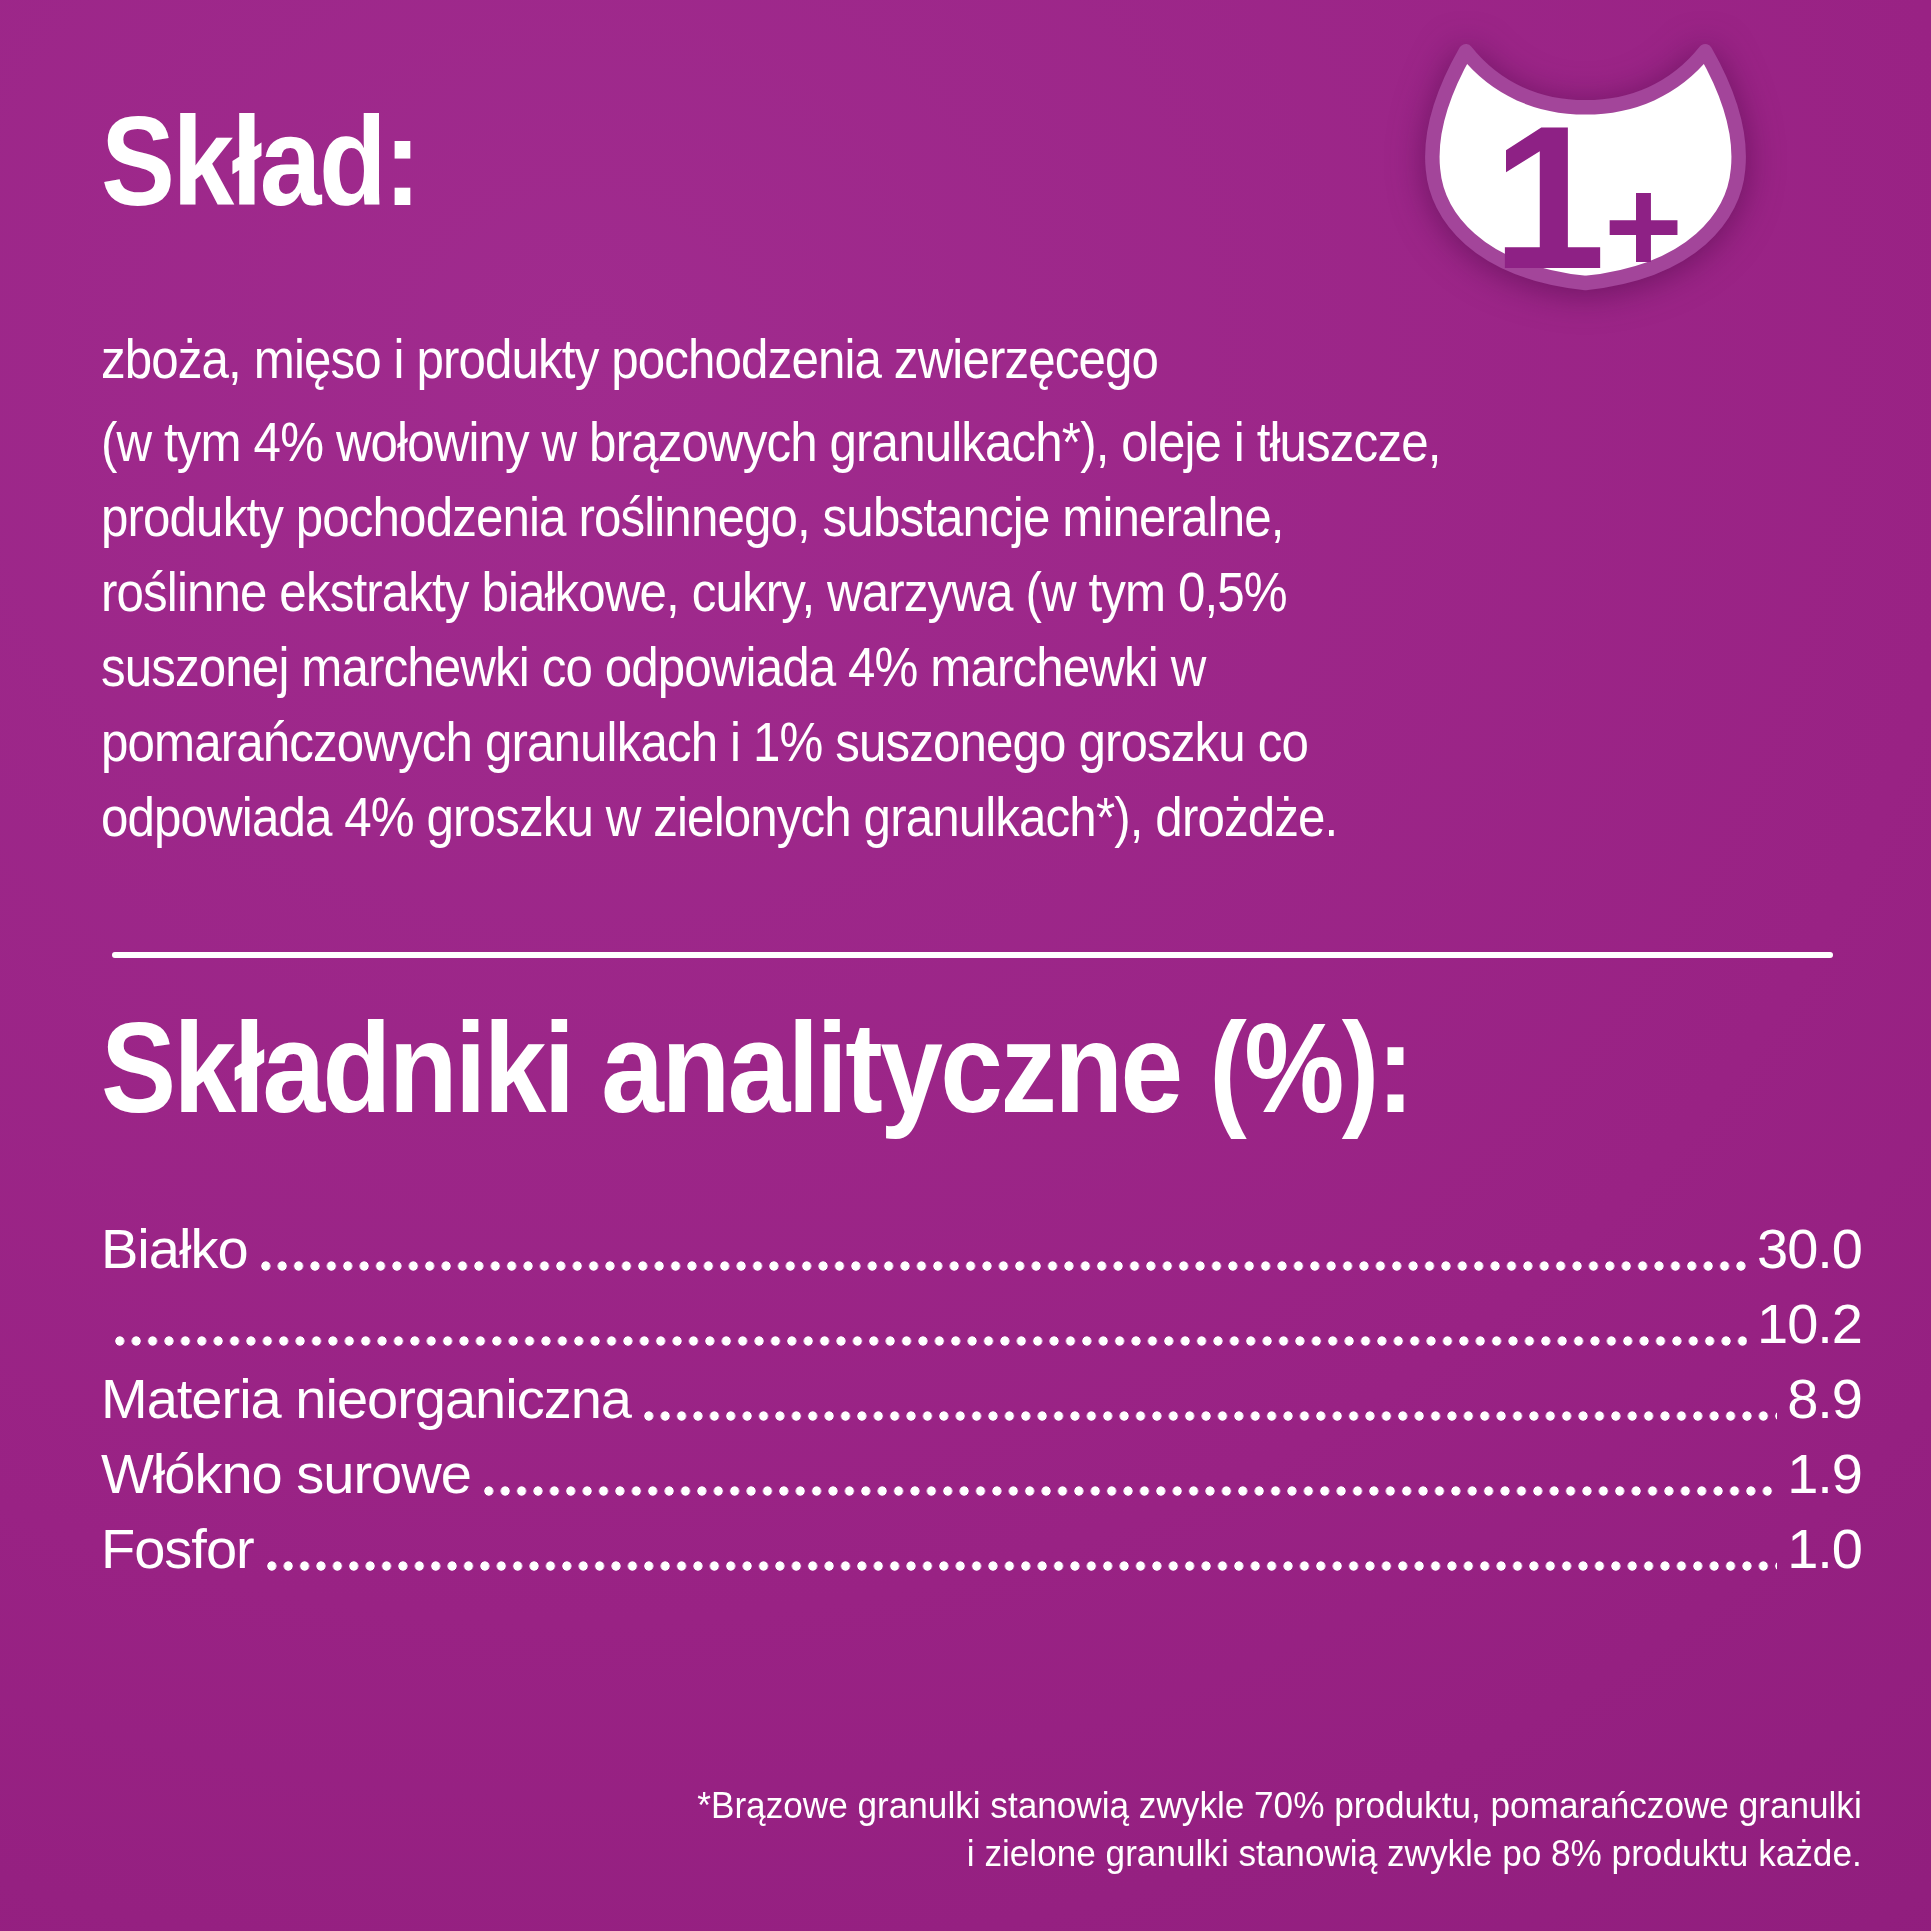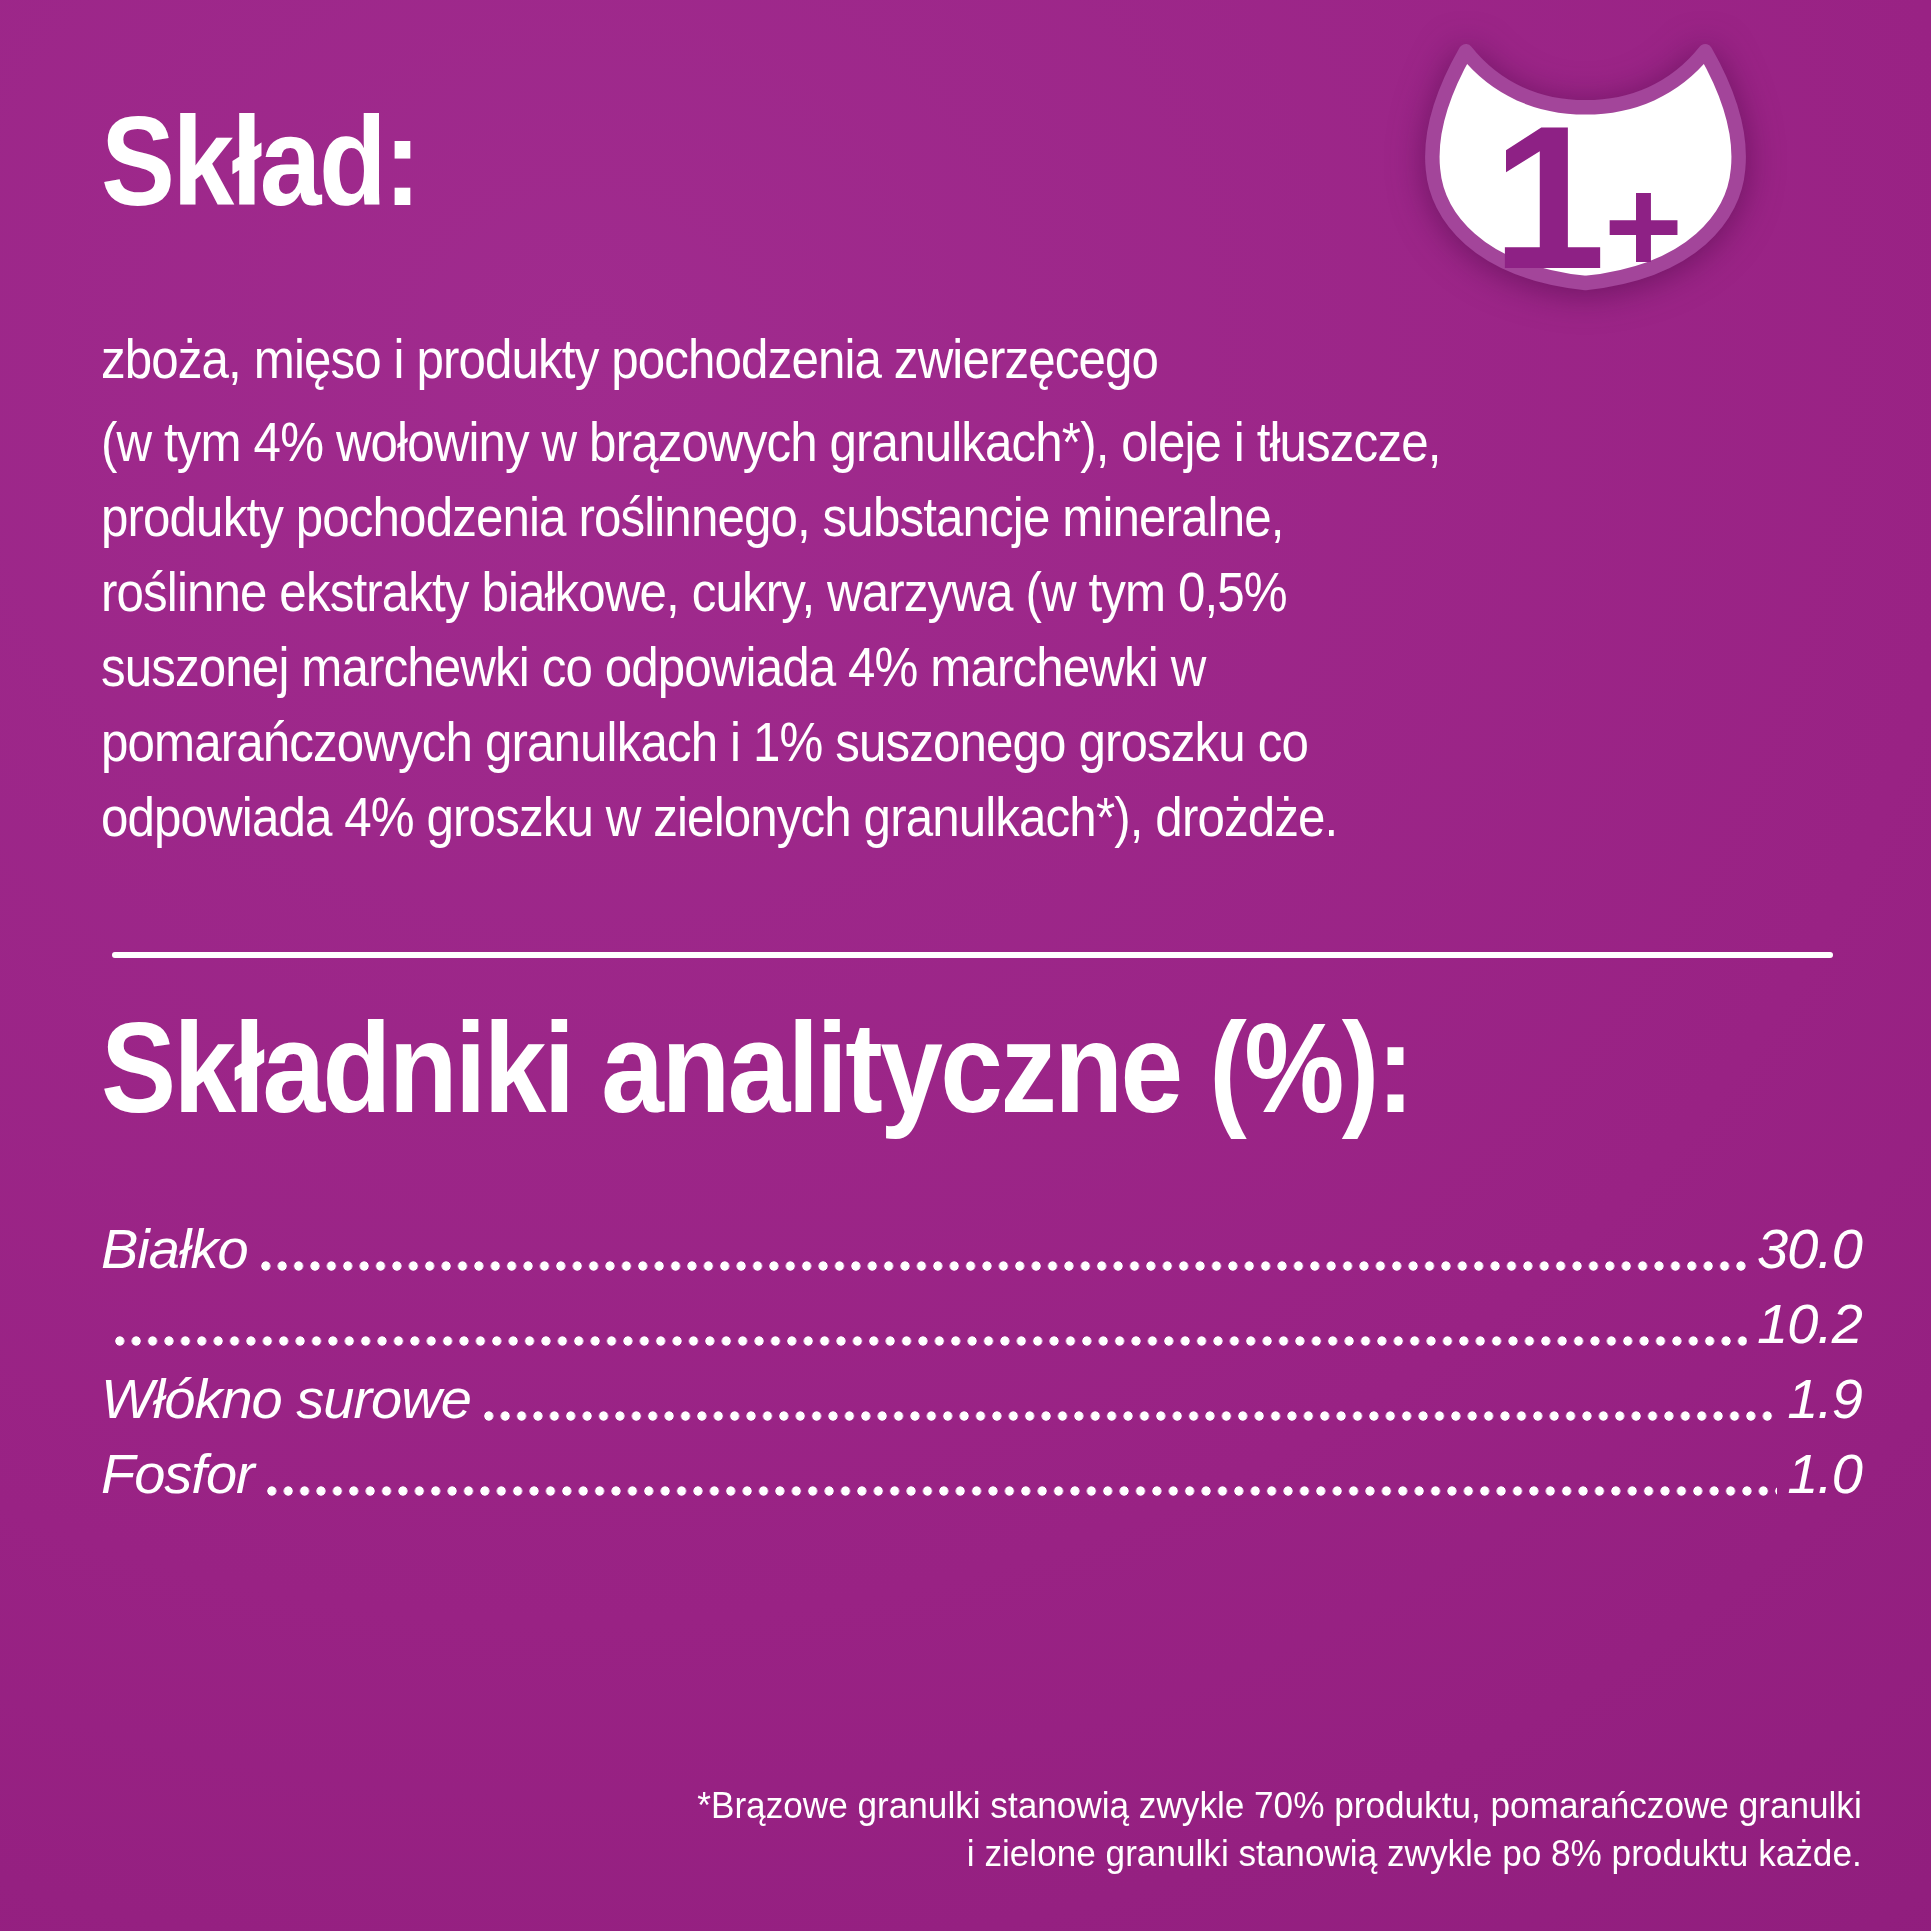--- a/index.html
+++ b/index.html
@@ -79,21 +79,20 @@
     left: 101px;
     right: 85px;
     top: 1211px;
   }
   .row {
     display: flex;
     align-items: flex-end;
     height: 75px;
     font-size: 56px;
     letter-spacing: -1px;
-    font-style: italic;
   }
   .row .label {
     line-height: 75px;
     white-space: nowrap;
   }
   .row .leader {
     flex: 1 1 auto;
     height: 11.6px;
     margin: 0 9.7px 14.5px 13.5px;
     background-image: radial-gradient(circle at 4.8px 5.8px, #ffffff 4.2px, rgba(255,255,255,0) 4.8px);
@@ -149,20 +148,25 @@
     <div class="row">
       <span class="label">Białko</span>
       <span class="leader"></span>
       <span class="value">30.0</span>
     </div>
     <div class="row">
       <span class="leader"></span>
       <span class="value">10.2</span>
     </div>
     <div class="row">
+      <span class="label">Materia nieorganiczna</span>
+      <span class="leader"></span>
+      <span class="value">8.9</span>
+    </div>
+    <div class="row">
       <span class="label">Włókno surowe</span>
       <span class="leader"></span>
       <span class="value">1.9</span>
     </div>
     <div class="row">
       <span class="label">Fosfor</span>
       <span class="leader"></span>
       <span class="value">1.0</span>
     </div>
   </div>

